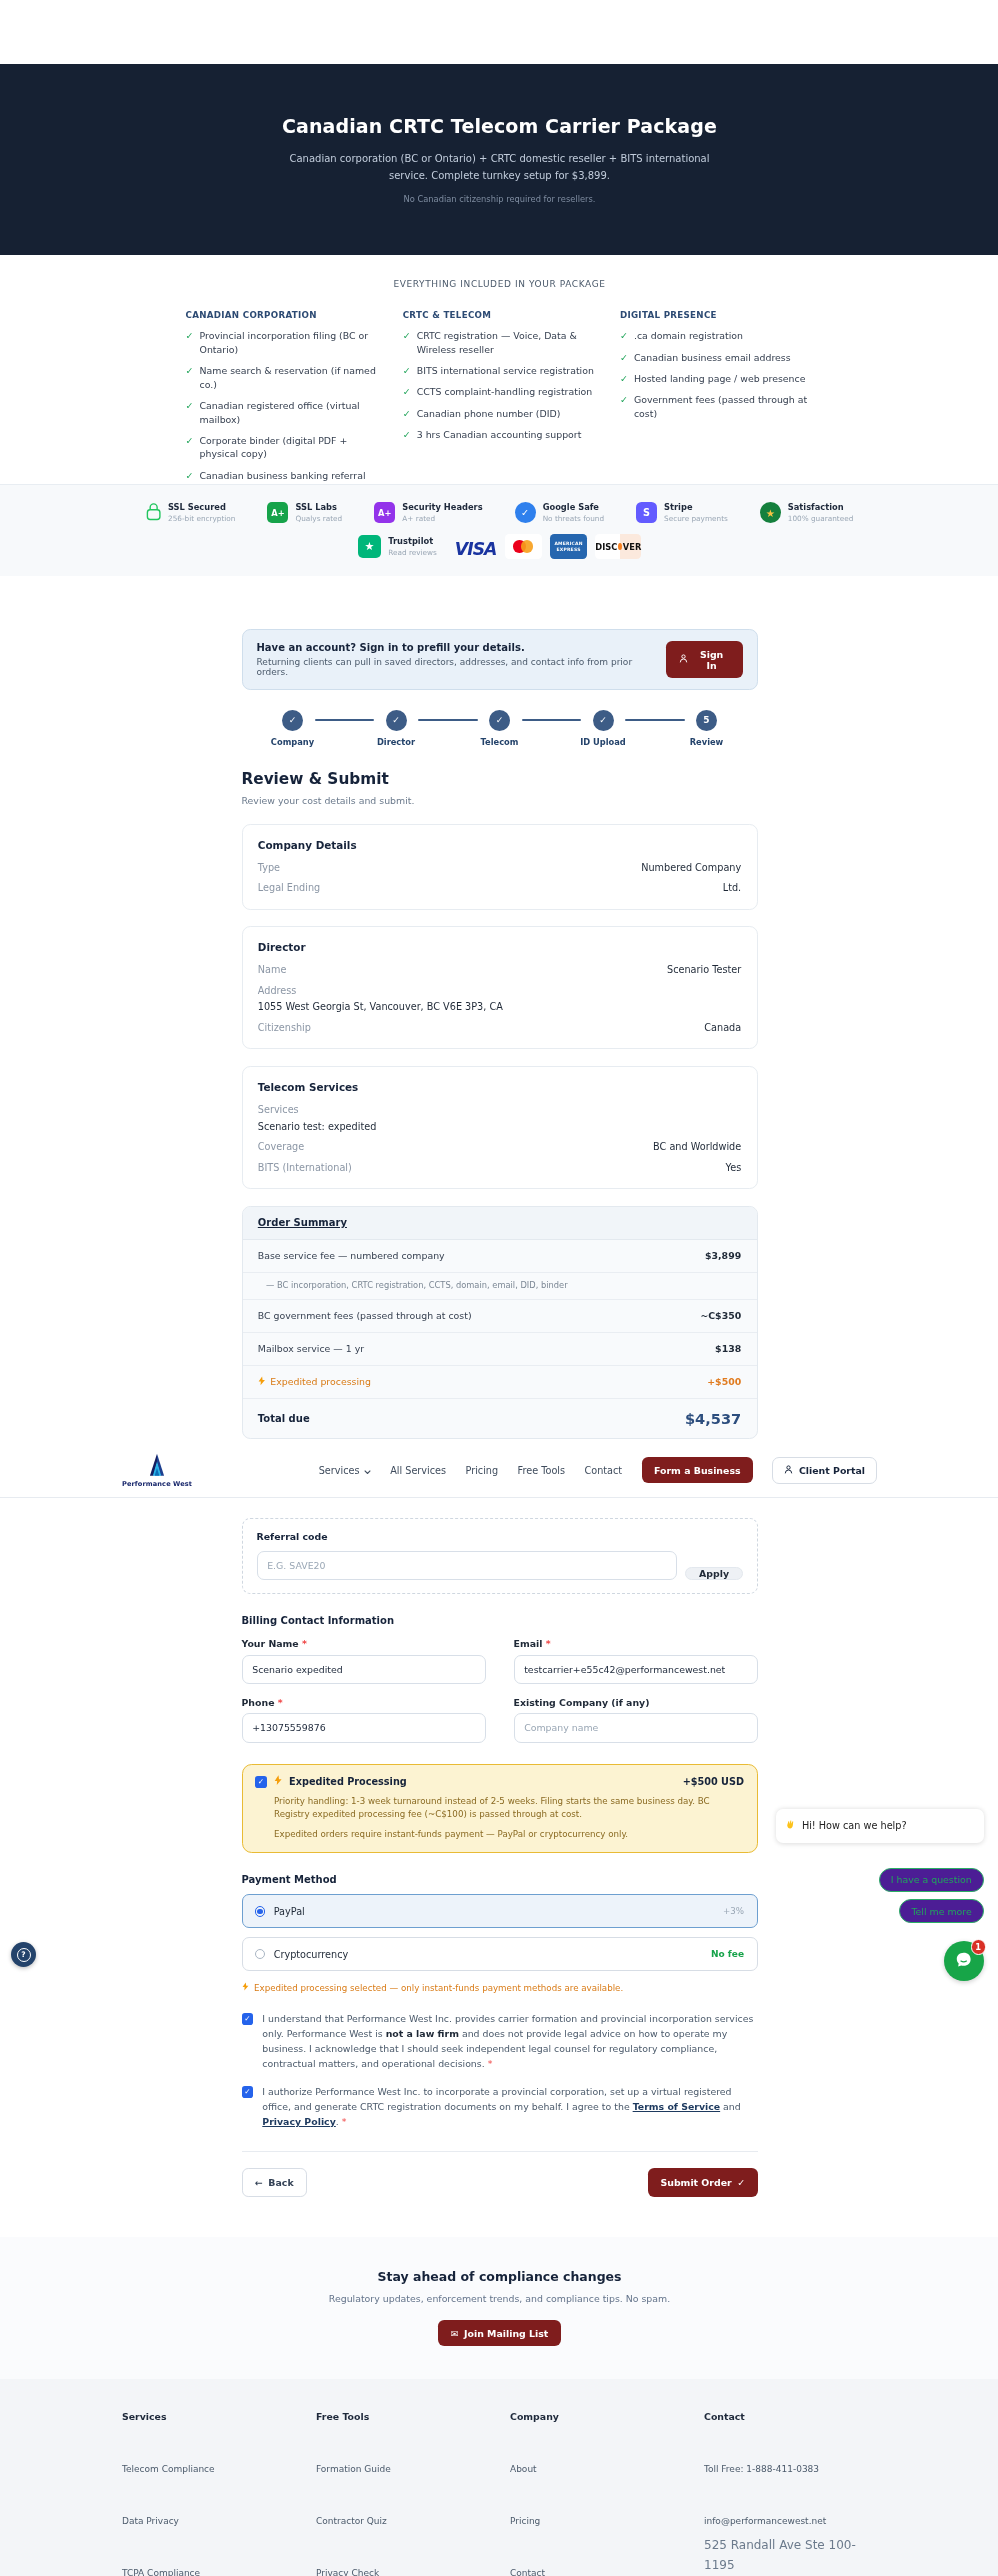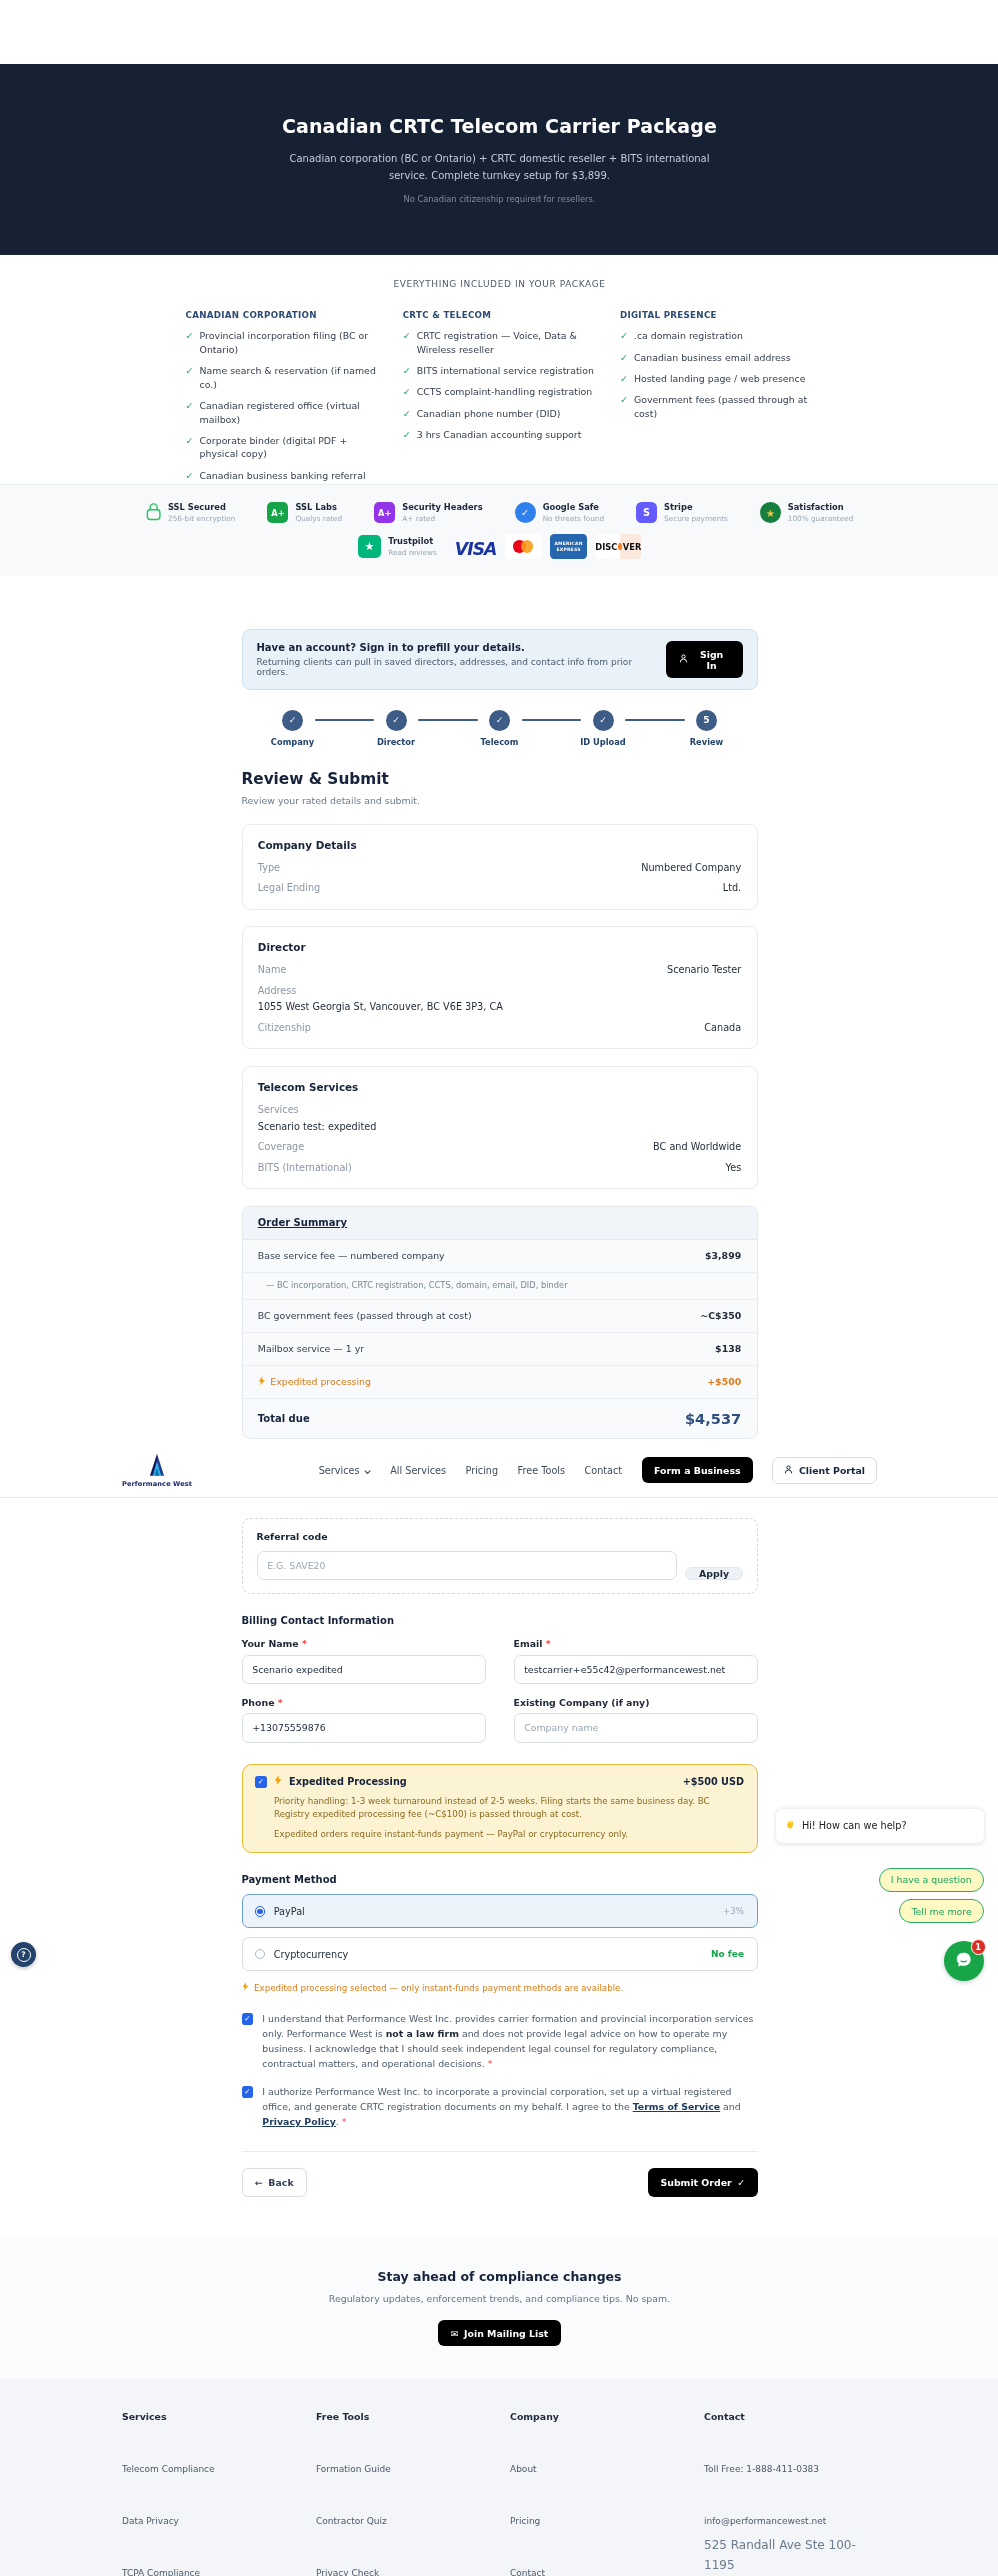--- a/index.html
+++ b/index.html
@@ -50,21 +50,21 @@
   .chip.disc { width:46px; font-weight:800; color:#111; font-size:8.3px; background:linear-gradient(90deg,#fff 55%,#fbe9dd 55%); }
   .disc-dot { display:inline-block; width:7.6px; height:7.6px; border-radius:50%; background:#f68121; margin:0 0.7px; }
 
   
   .main1, .main2 { width:516px; margin:0 auto; }
   .main1 { padding-top:53px; }
 
   .signin { background:#e9f1f9; border:0.7px solid #cfdeec; border-radius:8.3px; padding:11px 14px; display:flex; align-items:center; justify-content:space-between; }
   .signin .t { font-size:10px; font-weight:700; color:#16233a; margin-bottom:4.2px; }
   .signin .s { font-size:9px; color:#4b5a6b; }
-  .btn-navy { background:#000000; color:#fff; border:none; border-radius:6.2px; padding:7.6px 12.5px; font-size:9.4px; font-weight:600; display:inline-flex; align-items:center; gap:5.5px; cursor:pointer; font-family:inherit; }
+  .btn-navy { background:#7f1d1d; color:#fff; border:none; border-radius:6.2px; padding:7.6px 12.5px; font-size:9.4px; font-weight:600; display:inline-flex; align-items:center; gap:5.5px; cursor:pointer; font-family:inherit; }
 
   
   .stepper { margin:19.4px auto 0; width:458px; display:flex; align-items:flex-start; }
   .step { display:flex; flex-direction:column; align-items:center; width:44px; flex:none; }
   .scircle { width:21px; height:21px; border-radius:50%; background:#3d5c86; color:#fff; display:flex; align-items:center; justify-content:center; font-size:9px; font-weight:700; }
   .slabel { margin-top:6.2px; font-size:8.3px; color:#24436b; font-weight:600; white-space:nowrap; }
   .sline { flex:1; height:2.1px; background:#3d5c86; margin-top:9.7px; border-radius:1.4px; }
 
   .rhead { margin-top:23.6px; font-size:15.3px; font-weight:700; color:#16233a; }
   .rsub { margin-top:6.2px; font-size:9.4px; color:#6b7a8c; margin-bottom:18px; }
@@ -154,21 +154,21 @@
   .fcol a.strong { color:#1e3a5f; font-weight:700; }
   .addr { font-size:12px; color:#6b7a8c; line-height:1.65; margin-bottom:9.7px; }
   .fdivider { margin-top:15.3px; border-top:0.7px solid #e2e7ee; }
   .fbottom { text-align:center; padding-top:18px; }
 
   
   .helpfab { position:absolute; left:11px; top:1942px; width:25px; height:25px; border-radius:50%; background:#24436b; display:flex; align-items:center; justify-content:center; cursor:pointer; box-shadow:0 1.4px 4.2px rgba(0,0,0,.25); }
   .helpinner { width:14px; height:14px; border:1px solid #fff; border-radius:50%; color:#fff; font-size:7.6px; display:flex; align-items:center; justify-content:center; font-weight:700; }
   .chat { position:absolute; top:1809px; right:15.3px; width:208px; display:flex; flex-direction:column; align-items:flex-end; }
   .chatbubble { width:100%; background:#fff; border-radius:7px; box-shadow:0 0.7px 5.5px rgba(0,0,0,.14); padding:10.4px 9.7px; font-size:9.7px; color:#222; display:flex; gap:5.5px; align-items:center; }
-  .chatpill { border:0.7px solid #2bae66; color:#21a35d; background:#fef9c3; border-radius:12.5px; padding:5.5px 11px; font-size:9.4px; cursor:pointer; font-family:inherit; }
+  .chatpill { border:0.7px solid #2bae66; color:#21a35d; background:#4c1d95; border-radius:12.5px; padding:5.5px 11px; font-size:9.4px; cursor:pointer; font-family:inherit; }
   .chatpill.p1 { margin-top:25px; }
   .chatpill.p2 { margin-top:7.6px; }
   .chatfab { margin-top:18px; width:40px; height:40px; border-radius:50%; background:#17a548; position:relative; display:flex; align-items:center; justify-content:center; cursor:pointer; box-shadow:0 1.4px 5.5px rgba(0,0,0,.2); }
   .chatbadge { position:absolute; top:-2.1px; right:-2.1px; width:15.3px; height:15.3px; border-radius:50%; background:#d93025; color:#fff; font-size:8.3px; display:flex; align-items:center; justify-content:center; font-weight:700; border:1.4px solid #fff; }
 </style>
 </head>
 <body>
 
 <div class="top-strip"></div>
 
@@ -361,21 +361,21 @@
       <div class="slabel">ID Upload</div>
     </div>
     <div class="sline"></div>
     <div class="step">
       <div class="scircle">5</div>
       <div class="slabel">Review</div>
     </div>
   </div>
 
   <div class="rhead">Review &amp; Submit</div>
-  <div class="rsub">Review your rated details and submit.</div>
+  <div class="rsub">Review your cost details and submit.</div>
 
   <div class="card">
     <h4>Company Details</h4>
     <div class="krow">
         <span class="kl">Type</span>
         <span class="kv">Numbered Company</span>
       </div>
     <div class="krow">
         <span class="kl">Legal Ending</span>
         <span class="kv">Ltd.</span>

